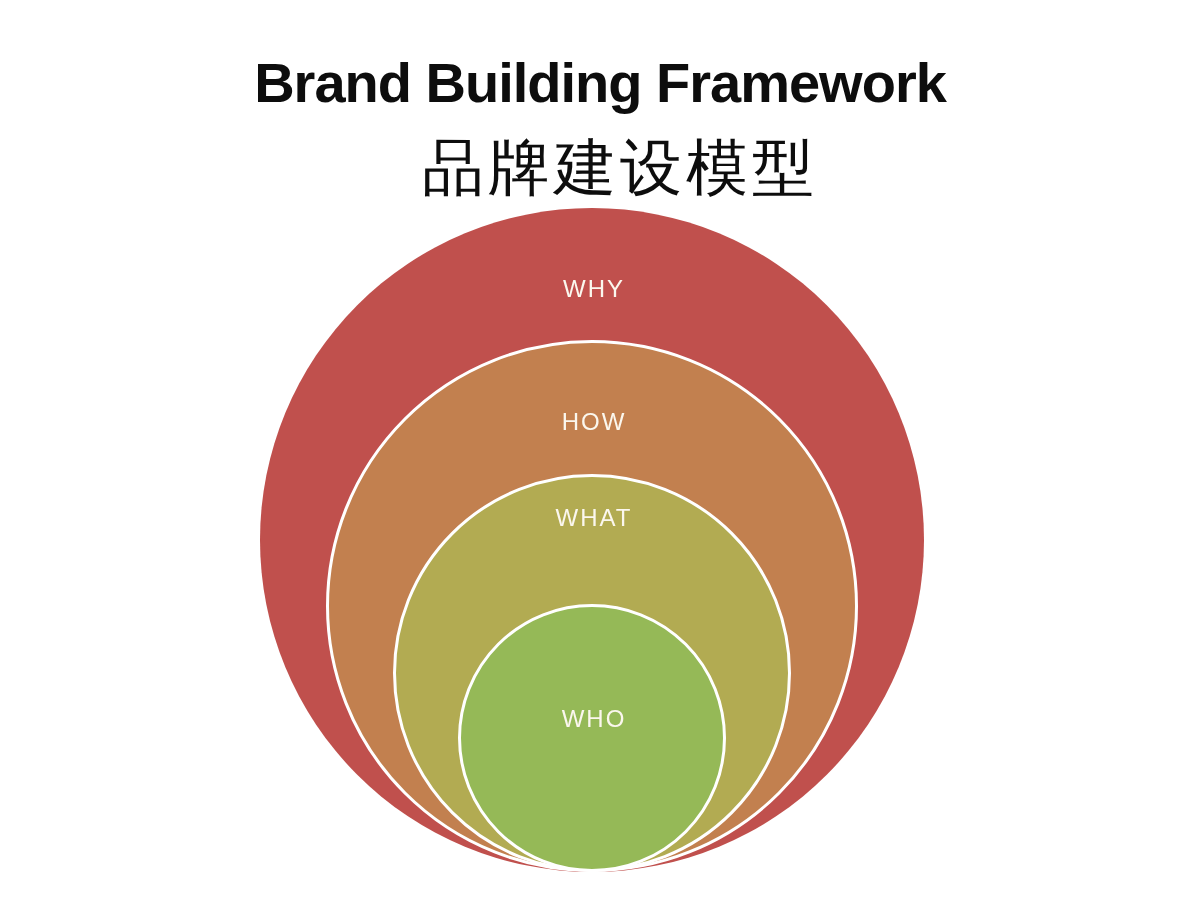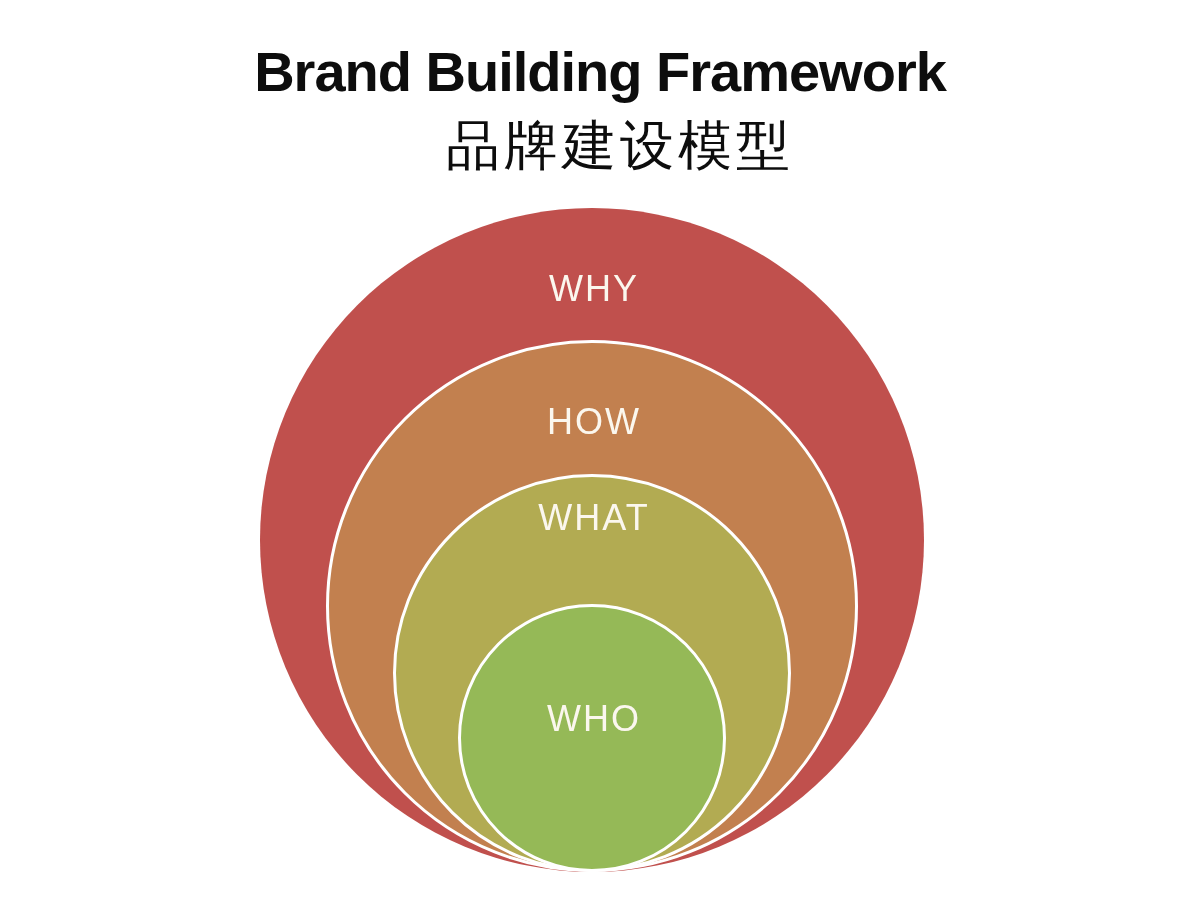--- a/index.html
+++ b/index.html
@@ -17,32 +17,32 @@
   }
   .title-block {
     position: absolute;
     top: 34px;
     left: 0;
     width: 1200px;
     text-align: center;
     color: #0d0d0d;
   }
   .title-en {
-    margin: 5px;
+    margin: 16px;
     font-family: "Liberation Sans", sans-serif;
     font-size: 56px;
     font-weight: 600;
     letter-spacing: -1px;
     line-height: 66px;
     color: #0d0d0d;
   }
   .title-zh {
     margin: 0;
     font-family: "DejaVu Serif", "Liberation Serif", serif;
-    font-size: 54px;
+    font-size: 62px;
     font-weight: 400;
     line-height: 72px;
     letter-spacing: 4px;
     color: #0d0d0d;
     padding-left: 40px;
   }
   .circle {
     position: absolute;
     border-radius: 50%;
     box-sizing: border-box;
@@ -53,21 +53,21 @@
   
   .circle-why  { left: 260px; top: 208px; width: 664px; height: 664px; z-index: 1; }
   .circle-how  { left: 326px; top: 340px; width: 532px; height: 532px; z-index: 2; }
   .circle-what { left: 393px; top: 474px; width: 398px; height: 398px; z-index: 3; }
   .circle-who  { left: 458px; top: 604px; width: 268px; height: 268px; z-index: 4; }
   .ring-label {
     position: absolute;
     transform: translate(-50%, -50%);
     z-index: 10;
     font-family: "Liberation Sans", sans-serif;
-    font-size: 36px;
+    font-size: 24px;
     font-weight: 400;
     letter-spacing: 2px;
     color: #fbf7ee;
     white-space: nowrap;
   }
   .label-why  { left: 594px; top: 289px; }
   .label-how  { left: 594px; top: 422px; text-align: center; }
   .label-what { left: 594px; top: 518px; }
   .label-who  { left: 594px; top: 719px; }
 </style>

